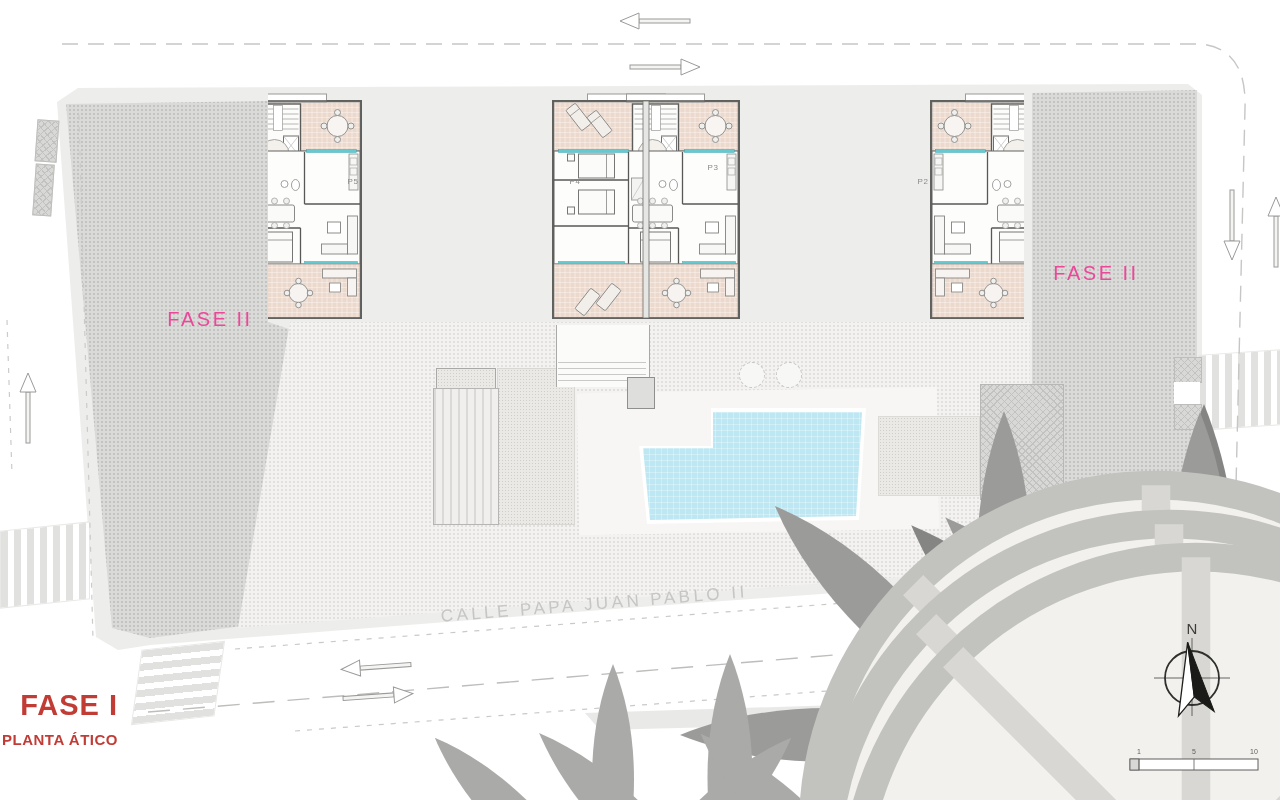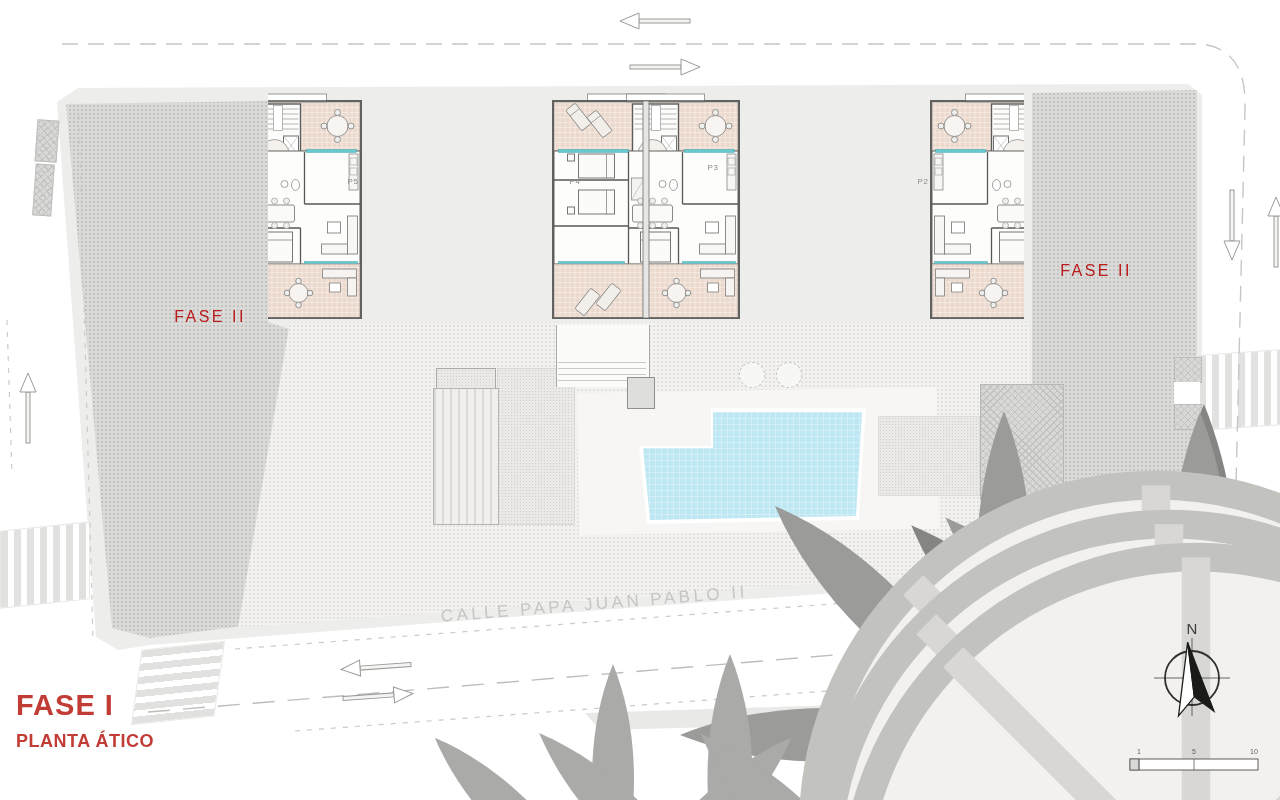--- a/index.html
+++ b/index.html
@@ -55,26 +55,26 @@
   #xwalk-street{left:136px;top:646px;width:82px;height:72px;z-index:2;transform:rotate(-6deg) skewX(-14deg);}
   #xwalk-left{left:0px;top:526px;width:88px;height:76px;z-index:2;transform:skewY(-6deg);}
   #xwalk-right{left:1198px;top:352px;width:82px;height:74px;z-index:2;transform:skewY(-4deg);}
   .hatch-sq{z-index:3;border:1px solid #bdbdbb;}
   #fase2r-notch{left:1174px;top:382px;width:26px;height:22px;background:#ffffff;z-index:3;}
   
   #south-walk{left:0;top:0;width:1280px;height:800px;background:#e9e9e7;z-index:1;
         clip-path:polygon(585px 713px,1280px 691px,1280px 712px,600px 730px);}
   #base-line{left:1049px;top:791px;width:231px;height:2px;background:#9b9b99;z-index:2;transform:rotate(-0.4deg);}
   
-  .fase2-label{z-index:6;color:#b91c1c;font-size:16px;letter-spacing:2.5px;font-weight:500;}
+  .fase2-label{z-index:6;color:#ec4899;font-size:20px;letter-spacing:2.5px;font-weight:500;}
   #street-name{left:440px;top:588px;width:470px;z-index:6;color:#c6c6c4;font-size:17px;
         letter-spacing:3.5px;transform:rotate(-4.6deg);white-space:nowrap;}
-  #legend{left:16px;top:688px;z-index:7;}
+  #legend{left:2px;top:688px;z-index:7;text-align:right;}
   #legend-phase{font-size:29px;font-weight:700;color:#c23c36;letter-spacing:1px;line-height:1.2;}
-  #legend-floor{font-size:18px;font-weight:600;color:#c23c36;letter-spacing:0.5px;margin-top:8px;}
+  #legend-floor{font-size:15px;font-weight:600;color:#c23c36;letter-spacing:0.5px;margin-top:8px;}
   
   #compass{left:1150px;top:618px;width:84px;height:102px;z-index:7;}
   #scalebar{left:1126px;top:744px;width:144px;height:36px;z-index:7;}
 </style>
 </head>
 <body>
 
 <div id="canvas">
 
   <svg width="0" height="0" style="position:absolute" aria-hidden="true">

